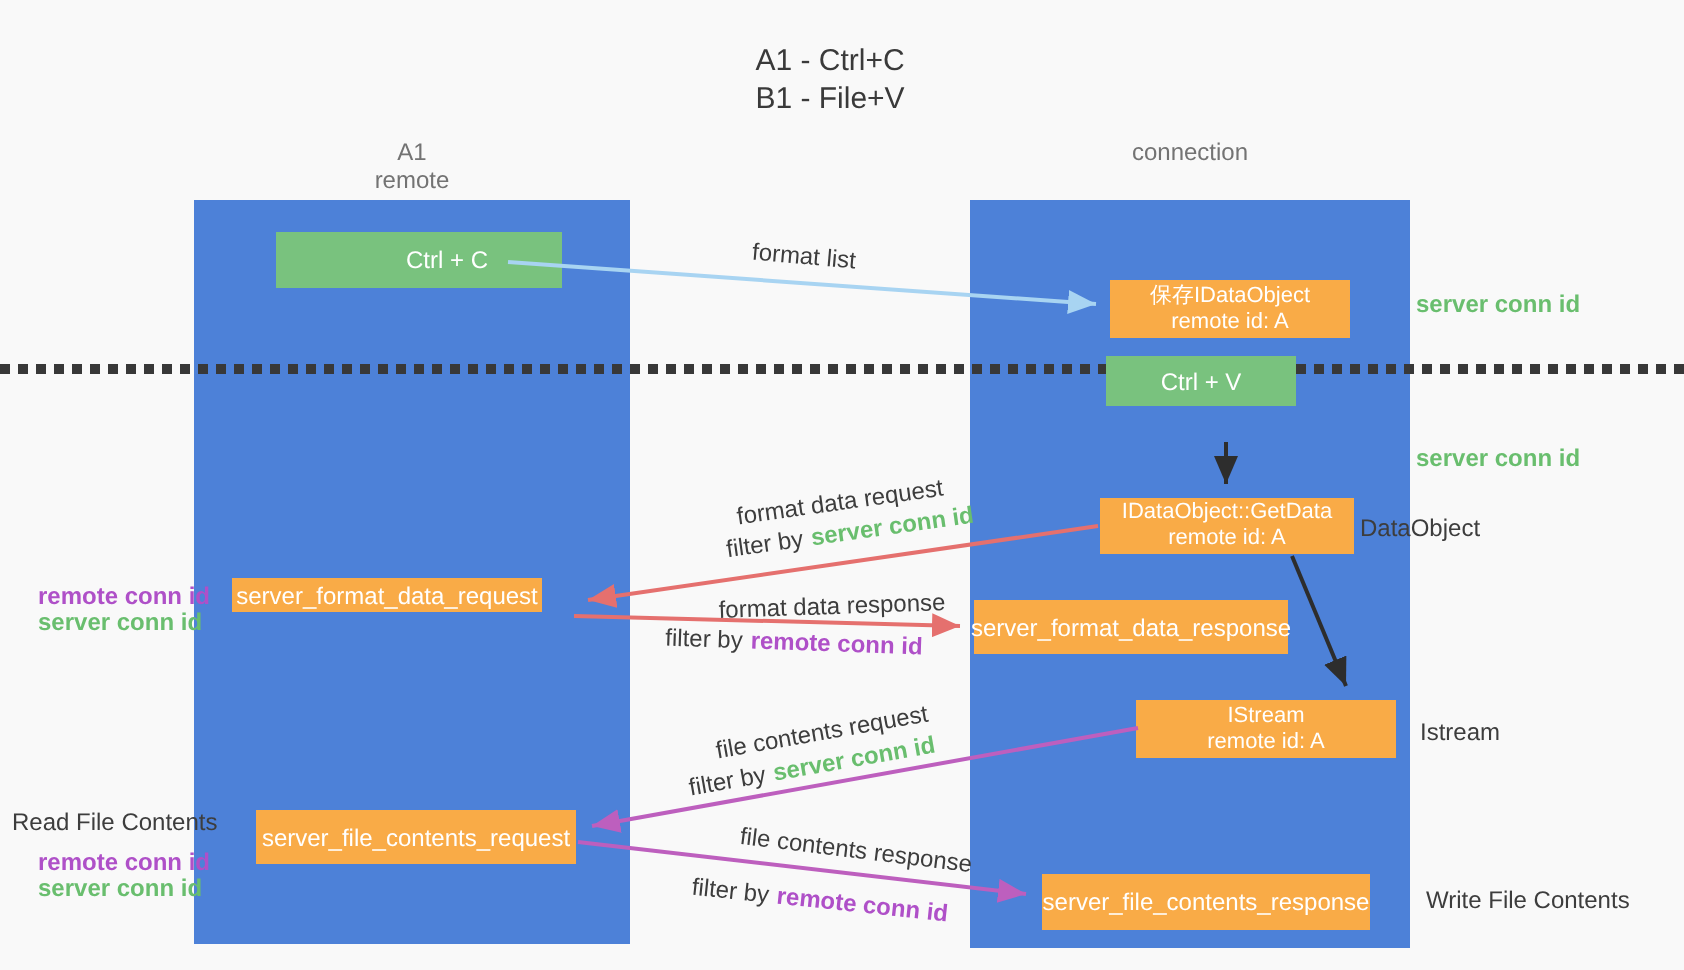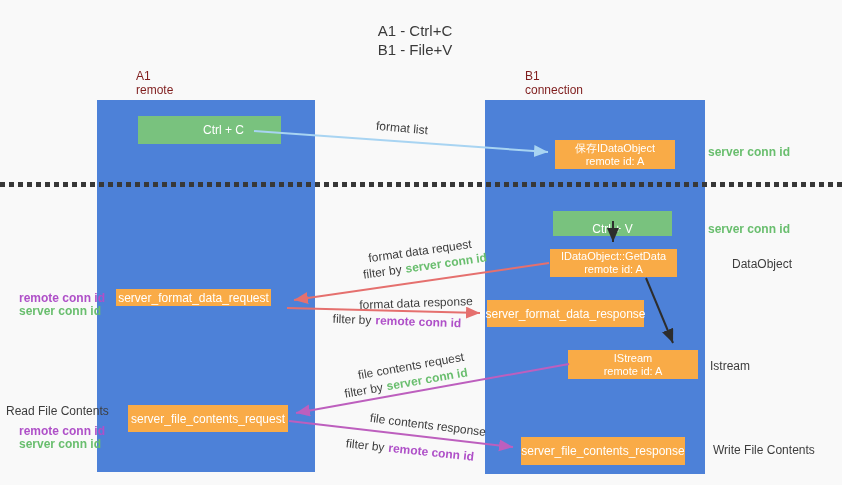--- a/index.html
+++ b/index.html
@@ -32,22 +32,22 @@
     position:absolute;left:330px;top:9px;width:170px;
     text-align:center;font-size:15px;line-height:19px;color:#3a3a3a;
     z-index:5;
   }
   .lane{
     position:absolute;background:var(--lane-blue);z-index:1;
   }
   .lane-left{left:97px;top:88px;width:218px;height:372px;}
   .lane-right{left:485px;top:88px;width:220px;height:374px;}
   .lane-header{
-    position:absolute;width:140px;
-    font-size:12px;line-height:14px;color:#7f1d1d;z-index:5;
+    position:absolute;width:140px;text-align:center;
+    font-size:12px;line-height:14px;color:#737373;z-index:5;
   }
   .lane-header-left{left:136px;top:57px;}
   .lane-header-right{left:525px;top:57px;}
   .dotted{
     position:absolute;left:0;top:170px;width:842px;height:5px;z-index:2;
     background:repeating-linear-gradient(90deg,#383838 0 5px,transparent 5px 9px);
   }
   .node{
     position:absolute;z-index:3;
     display:flex;flex-direction:column;align-items:center;justify-content:center;
@@ -75,39 +75,38 @@
   <div class="title">
     <div>A1 - Ctrl+C</div>
     <div>B1 - File+V</div>
   </div>
 
   <div class="lane-header lane-header-left">
     <div>A1</div>
     <div>remote</div>
   </div>
   <div class="lane-header lane-header-right">
-    <div>B1</div>
     <div>connection</div>
   </div>
 
   <div class="lane lane-left"></div>
   <div class="lane lane-right"></div>
 
   <div class="dotted"></div>
 
   <div class="node green" style="left:138px;top:104px;width:115px;height:28px;padding-left:28px;">
     <div>Ctrl + C</div>
   </div>
 
   <div class="node orange twoline" style="left:555px;top:128px;width:120px;height:29px;">
     <div>保存IDataObject</div>
     <div>remote id: A</div>
   </div>
 
-  <div class="node green" style="left:553px;top:199px;width:119px;height:25px;justify-content:flex-end;">
+  <div class="node green" style="left:553px;top:166px;width:95px;height:25px;">
     <div>Ctrl + V</div>
   </div>
 
   <div class="node orange twoline" style="left:550px;top:237px;width:127px;height:28px;">
     <div>IDataObject::GetData</div>
     <div>remote id: A</div>
   </div>
 
   <div class="node orange" style="left:116px;top:277px;width:155px;height:17px;">
     <div>server_format_data_request</div>
@@ -171,21 +170,21 @@
     <span class="fprefix">filter by</span><span class="green-key">server conn id</span>
   </div>
 
   <div class="lbl centered" style="left:428px;top:413px;transform:translate(-50%,-50%) rotate(7deg);">file contents response</div>
   <div class="lbl centered" style="left:410px;top:438px;transform:translate(-50%,-50%) rotate(6deg);">
     <span class="fprefix">filter by</span><span class="purple-key">remote conn id</span>
   </div>
 
   <div class="lbl side-green" style="left:708px;top:133px;">server conn id</div>
   <div class="lbl side-green" style="left:708px;top:210px;">server conn id</div>
-  <div class="lbl" style="left:732px;top:245px;">DataObject</div>
+  <div class="lbl" style="left:680px;top:245px;">DataObject</div>
   <div class="lbl" style="left:710px;top:347px;">Istream</div>
   <div class="lbl" style="left:713px;top:431px;">Write File Contents</div>
 
   <div class="lbl side-purple" style="left:19px;top:279px;">remote conn id</div>
   <div class="lbl side-green" style="left:19px;top:292px;">server conn id</div>
   <div class="lbl" style="left:6px;top:392px;">Read File Contents</div>
   <div class="lbl side-purple" style="left:19px;top:412px;">remote conn id</div>
   <div class="lbl side-green" style="left:19px;top:425px;">server conn id</div>
 
 </div>

